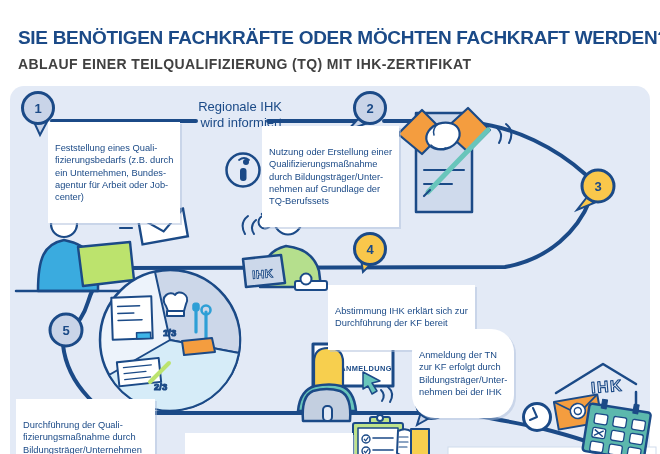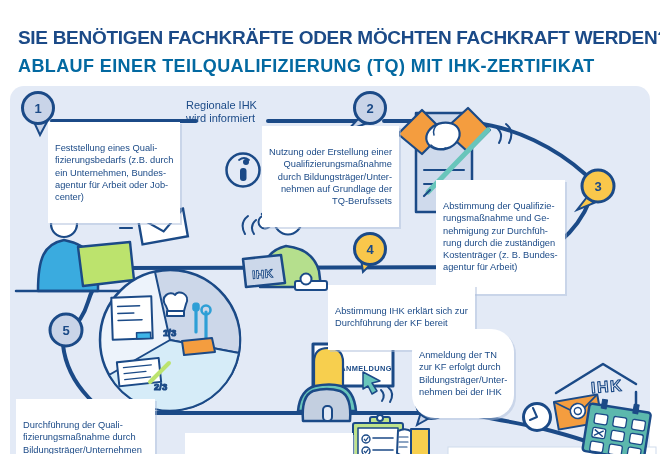--- a/index.html
+++ b/index.html
@@ -1,29 +1,29 @@
 <!DOCTYPE html>
 <html><head>
 <meta charset="utf-8">
 <style>
   html,body{margin:0;padding:0;background:#fff;}
   .canvas{position:relative;width:660px;height:454px;overflow:hidden;background:#fff;
           font-family:"Liberation Sans",sans-serif;}
   .title{position:absolute;left:18px;top:27px;width:634px;font-size:19px;font-weight:bold;
          color:#1b4a87;letter-spacing:-0.3px;white-space:nowrap;}
-  .subtitle{position:absolute;left:18px;top:56px;font-size:18px;font-weight:bold;
-            color:#0369a1;letter-spacing:0.4px;white-space:nowrap;}
+  .subtitle{position:absolute;left:18px;top:56px;font-size:14px;font-weight:bold;
+            color:#404040;letter-spacing:0.4px;white-space:nowrap;}
   .panel{position:absolute;left:10px;top:86px;width:640px;height:368px;
          background:#e3eaf6;border-radius:14px 14px 0 0;}
   svg.art{position:absolute;left:0;top:0;}
   .stepbox{position:absolute;background:#ffffff;color:#1b4a87;font-size:9.3px;
            line-height:1.32;padding:20px 7px;white-space:pre;
            box-shadow:2px 2px 0 rgba(176,192,220,.5);z-index:5;}
-  .flowlabel{position:absolute;left:186px;top:99px;width:96px;text-align:left;
-             color:#1b4a87;font-size:11px;line-height:1.2;white-space:pre;z-index:5;}
+  .flowlabel{position:absolute;left:186px;top:99px;width:96px;text-align:right;
+             color:#1b4a87;font-size:13px;line-height:1.2;white-space:pre;z-index:5;}
   .num{font-size:13px;font-weight:bold;fill:#1b4a87;text-anchor:middle;}
   .tinylabel{font-size:9.5px;font-weight:bold;fill:#1b4a87;}
 </style>
 </head>
 <body>
 
 <div class="canvas">
 
   <div class="title">SIE BENÖTIGEN FACHKRÄFTE ODER MÖCHTEN FACHKRAFT WERDEN?</div>
   <div class="subtitle">ABLAUF EINER TEILQUALIFIZIERUNG (TQ) MIT IHK-ZERTIFIKAT</div>
@@ -207,31 +207,25 @@
   </svg>
 
   <div class="flowlabel">Regionale IHK
 wird informiert</div>
 
   <div class="stepbox" style="left:48px;top:122px;">Feststellung eines Quali-
 fizierungsbedarfs (z.B. durch
 ein Unternehmen, Bundes-
 agentur für Arbeit oder Job-
 center)</div>
-  <div class="stepbox" style="left:262px;top:126px;text-align:right;">Nutzung oder Erstellung einer
+  <div class="stepbox" style="left:262px;top:126px;">Nutzung oder Erstellung einer
 Qualifizierungsmaßnahme
 durch Bildungsträger/Unter-
 nehmen auf Grundlage der
 TQ-Berufssets</div>
-  <div class="stepbox" style="left:436px;top:180px;">Abstimmung der Qualifizie-
-rungsmaßnahme und Ge-
-nehmigung zur Durchfüh-
-rung durch die zuständigen
-Kostenträger (z. B. Bundes-
-agentur für Arbeit)</div>
   <div class="stepbox" style="left:328px;top:285px;">Abstimmung IHK erklärt sich zur
 Durchführung der KF bereit</div>
   <div class="stepbox" style="left:16px;top:399px;">Durchführung der Quali-
 fizierungsmaßnahme durch
 Bildungsträger/Unternehmen
 (mind. 1/3 Praxis, 2/3 Theorie)</div>
   <div class="stepbox" style="left:412px;top:329px;border-radius:23px;">Anmeldung der TN
 zur KF erfolgt durch
 Bildungsträger/Unter-
 nehmen bei der IHK</div>

